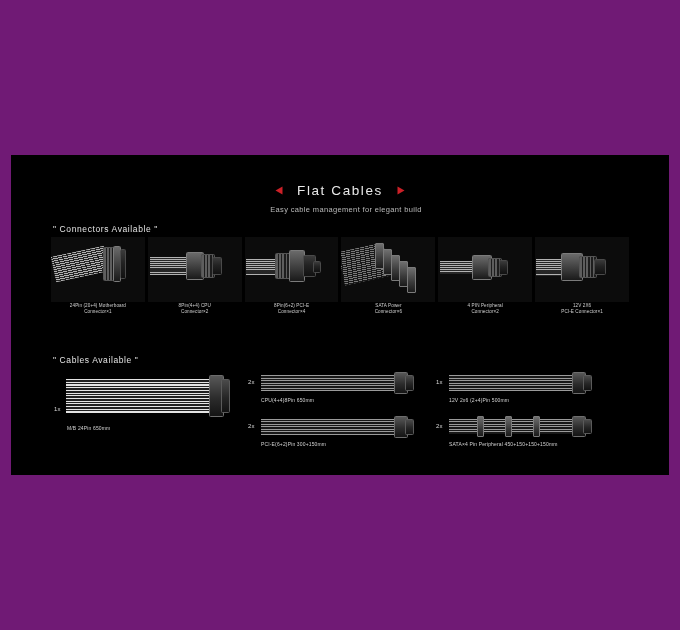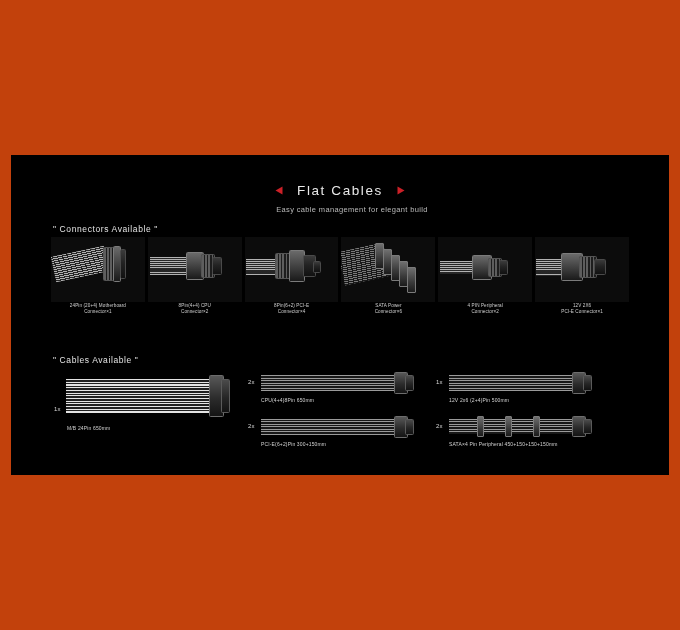--- a/index.html
+++ b/index.html
@@ -5,21 +5,21 @@
   * { box-sizing: border-box; margin: 0; padding: 0; }
   html, body {
     width: 680px; height: 630px;
     background: #ffffff;
     font-family: "Liberation Sans", sans-serif;
     overflow: hidden;
   }
   #page {
     position: relative;
     width: 680px; height: 630px;
-    background: #c2410c;
+    background: #701a75;
   }
   
   .banner {
     position: absolute;
     left: 11px; top: 155px;
     width: 658px; height: 320px;
     background: #000000;
     overflow: hidden;
   }
   
@@ -41,21 +41,21 @@
   .tri {
     width: 0; height: 0;
     border-left: 4.5px solid transparent;
     border-right: 4.5px solid transparent;
     border-bottom: 7px solid #cc2027;
   }
   .tri.left { transform: rotate(-90deg); }
   .tri.right { transform: rotate(90deg); }
   .subtitle {
     position: absolute;
-    left: 12px; top: 50px;
+    left: 6px; top: 50px;
     width: 100%;
     text-align: center;
     color: #b9b9b9;
     font-size: 7.5px;
     letter-spacing: 0.35px;
   }
   
   .sec-head {
     position: absolute;
     color: #e4e4e4;

